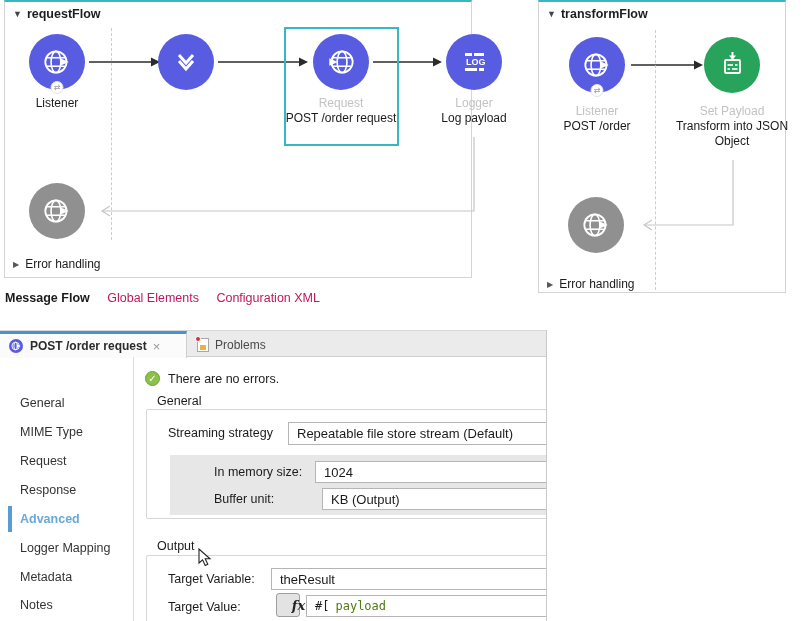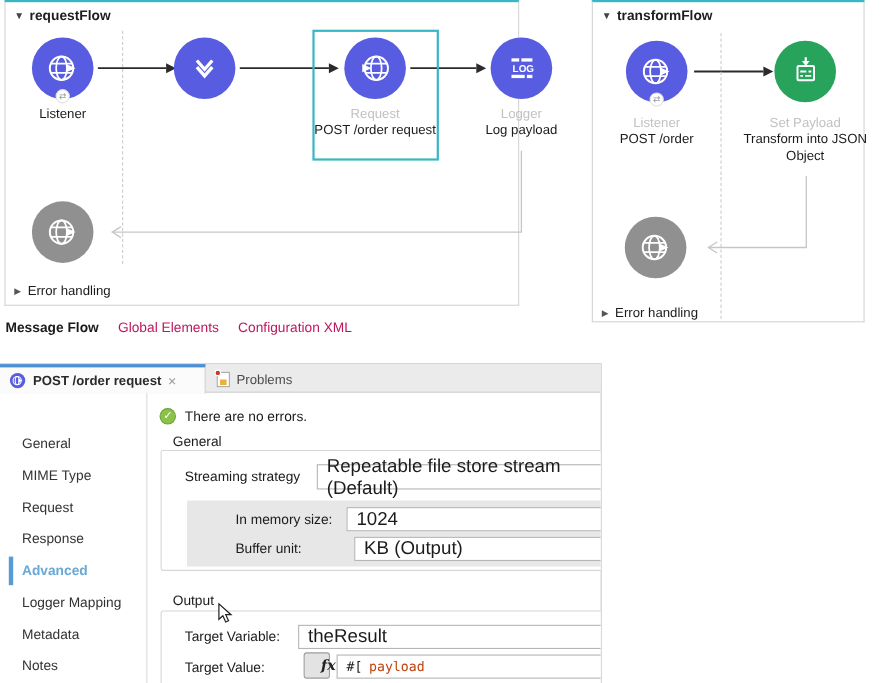--- a/index.html
+++ b/index.html
@@ -63,28 +63,28 @@
 
   .status-row { position:absolute; left:145px; top:41px; display:flex; align-items:center; }
   .check { width:15px; height:15px; border-radius:50%; background:#8bc34a; border:1px solid #6f9e37;
     color:#fff; font-size:10px; line-height:14px; text-align:center; margin-right:8px; }
   .status-text { font-size:12.5px; color:#1b1b1b; }
 
   .sec-title { position:absolute; left:157px; font-size:12.5px; color:#1b1b1b; }
   .group-box { position:absolute; left:146px; width:420px; border:1px solid #d6d6d6; border-radius:2px; background:#fff; }
   .gray-box { position:absolute; background:#e7e7e7; }
   .fld-label { position:absolute; font-size:12.5px; color:#1b1b1b; }
-  .field { position:absolute; background:#fff; border:1px solid #b5b5b5; font-size:17px; color:#1b1b1b;
+  .field { position:absolute; background:#fff; border:1px solid #b5b5b5; font-size:13px; color:#1b1b1b;
     display:flex; align-items:center; padding:0 8px; }
   .fx-btn { position:absolute; width:24px; height:24px; background:#e3e3e3; border:1px solid #9e9e9e;
     border-radius:3px; font-family:"DejaVu Serif", serif; font-style:italic; font-weight:700;
     font-size:13px; color:#222; display:flex; align-items:center; justify-content:center; }
   .mono { font-family:"DejaVu Sans Mono", monospace; font-size:12px; }
   .expr-prefix { color:#1b1b1b; }
-  .expr-val { color:#c2410c; margin-left:6px; }
+  .expr-val { color:#4d7c0f; margin-left:6px; }
 
   #cursor { position:absolute; left:198px; top:548px; pointer-events:none; }
 </style>
 </head>
 <body>
 
 <div id="page">
 
   <div class="flow-box" style="left:4px; top:0; width:468px; height:278px;">
 

